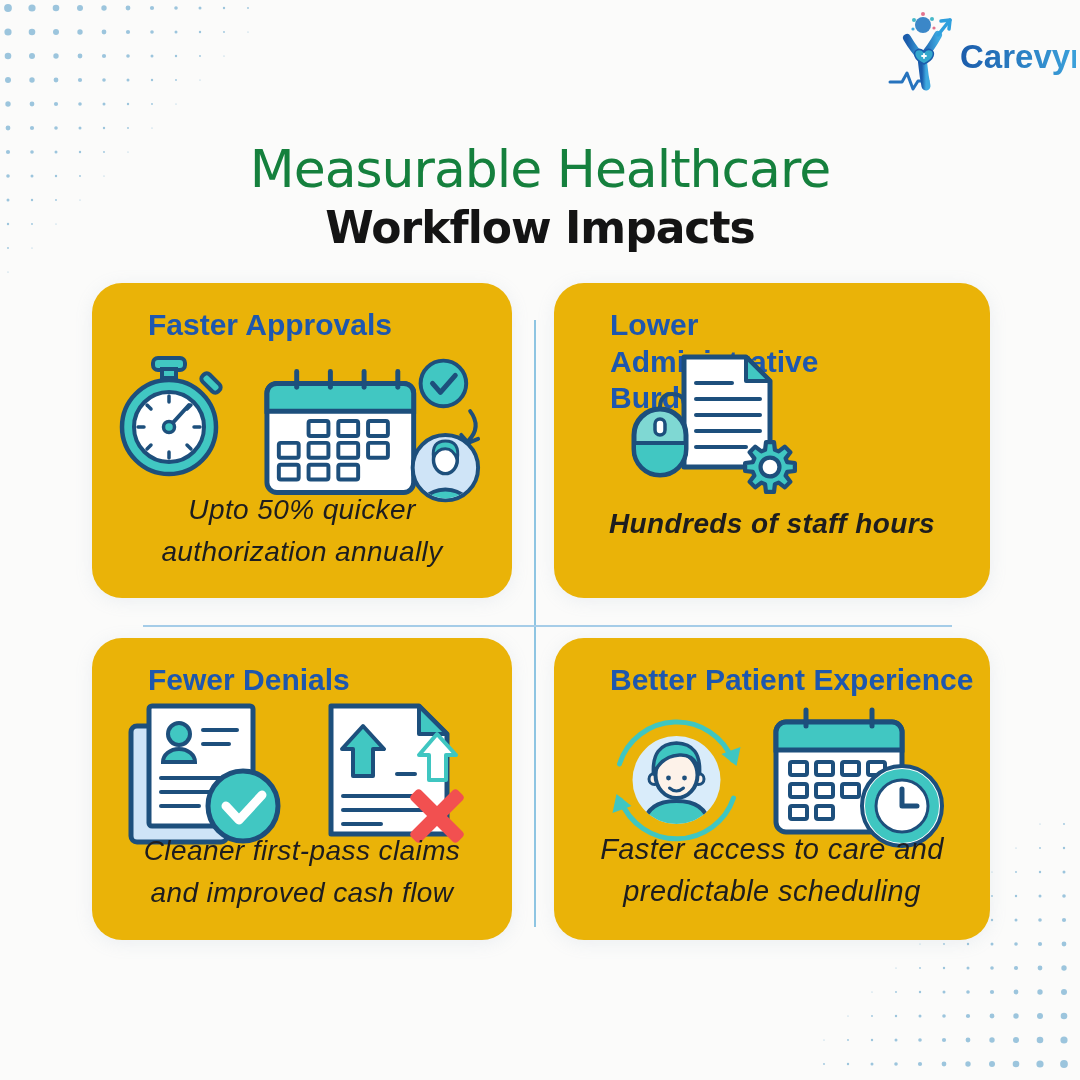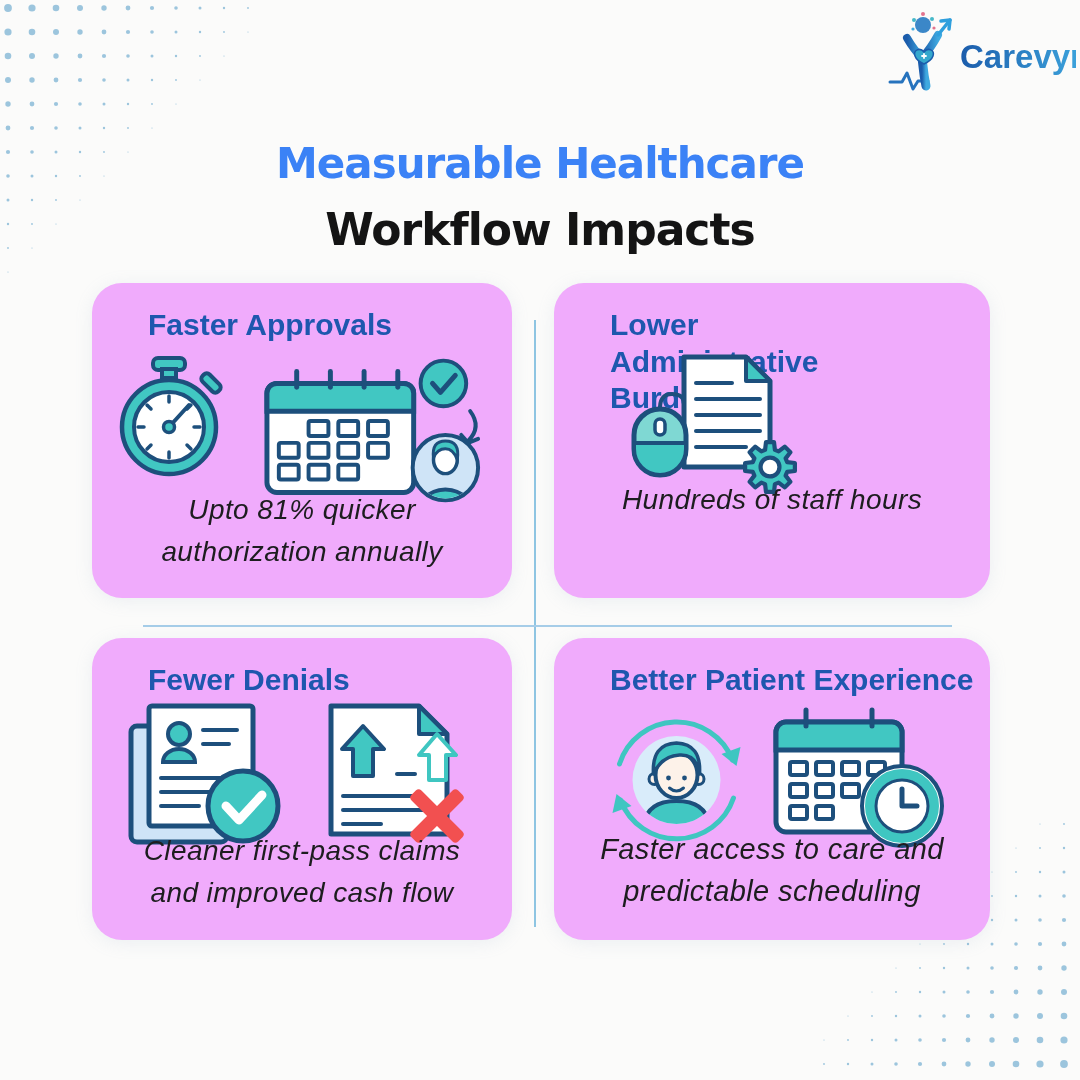--- a/index.html
+++ b/index.html
@@ -6,48 +6,48 @@
   .canvas{position:relative;width:1080px;height:1080px;background:#fbfbfa;overflow:hidden;
           font-family:"Liberation Sans",sans-serif;}
   
   .dots{position:absolute;fill:#9cc5dd;}
   .dots.tl{left:0;top:0;}
   .dots.br{right:-4px;bottom:-4px;}
   
   .logo{position:absolute;left:886px;top:8px;width:190px;height:92px;}
   
   .title{position:absolute;left:0;top:118px;width:1080px;text-align:center;}
-  .t1{display:block;font-family:"DejaVu Sans",sans-serif;font-weight:bold;font-size:42px;
-      letter-spacing:-1px;color:#3b82f6;}
+  .t1{display:block;font-family:"DejaVu Sans",sans-serif;font-weight:normal;font-size:52px;
+      letter-spacing:-1px;color:#15803d;}
   .t2{display:block;font-family:"DejaVu Sans",sans-serif;font-weight:bold;font-size:44px;
-      letter-spacing:-1px;color:#141414;margin-top:16px;}
+      letter-spacing:-1px;color:#141414;margin-top:3px;}
   
   .divider-v{position:absolute;left:534px;top:320px;width:2px;height:607px;background:#8ec5e2;}
   .divider-h{position:absolute;left:143px;top:625px;width:809px;height:2px;background:#a6cde8;}
   
-  .card{position:absolute;background:#f0abfc;border-radius:30px;
+  .card{position:absolute;background:#eab308;border-radius:30px;
         box-shadow:0 3px 18px rgba(140,165,190,0.14);}
   .q1{left:92px;top:283px;width:420px;height:315px;}
   .q2{left:554px;top:283px;width:436px;height:315px;}
   .q3{left:92px;top:638px;width:420px;height:302px;}
   .q4{left:554px;top:638px;width:436px;height:302px;}
   .card h2{margin:0;position:absolute;left:56px;top:24px;font-size:30px;font-weight:bold;
            color:#1e57ae;line-height:1.22;}
   .q2 h2{max-width:300px;}
   .q4 h2{white-space:nowrap;}
   .icons{position:absolute;left:0;width:100%;display:flex;justify-content:center;
          align-items:flex-start;}
   .q1 .icons{top:72px;gap:34px;}
   .q2 .icons{top:66px;padding-left:70px;justify-content:flex-start;}
   .q3 .icons{top:62px;gap:26px;}
   .q4 .icons{top:64px;gap:14px;}
   .caption{position:absolute;left:0;width:100%;margin:0;text-align:center;
            font-style:italic;font-size:28px;line-height:42px;letter-spacing:0.4px;color:#1d1d1f;}
   .q1 .caption{top:206px;}
-  .q2 .caption{top:196px;}
+  .q2 .caption{top:220px;font-weight:bold;}
   .q3 .caption{top:192px;}
   .q4 .caption{top:190px;font-size:29px;}
 </style>
 </head>
 <body>
 
 <div class="canvas">
 
   <svg id="dots-tl" class="dots tl" width="268" height="292">
       <circle cx="8" cy="8" r="3.90"></circle>
@@ -304,21 +304,21 @@
         <path d="M202,80 l7,8 l10,-4" fill="none" stroke="#1d4f7c" stroke-width="4" stroke-linecap="round" stroke-linejoin="round"></path>
         <circle cx="186" cy="113" r="33" fill="#cfe4f7" stroke="#1d4f7c" stroke-width="4"></circle>
         <g clip-path="url(#avclip)">
           <path d="M158,148 q28,-26 56,0 v6 h-56 z" fill="#41c7c2" stroke="#1d4f7c" stroke-width="4"></path>
         </g>
         <ellipse cx="186" cy="105" rx="12" ry="14" fill="#ffffff" stroke="#1d4f7c" stroke-width="3.5"></ellipse>
         <path d="M174,103 q-2,-17 12,-17 q15,0 12,19 q-4,-11 -12,-11 q-8,0 -12,9 z" fill="#41c7c2" stroke="#1d4f7c" stroke-width="3"></path>
       </svg>
     </div>
     <p class="caption">
-      <span>Upto 81% quicker</span><br>
+      <span>Upto 50% quicker</span><br>
       <span>authorization annually</span>
     </p>
   </section>
 
   <section class="card q2">
     <h2>Lower Administrative Burden</h2>
     <div class="icons">
       <svg width="186" height="150" viewBox="0 0 186 150">
         <path d="M36,62 q-1,-17 12,-17 q13,0 13,13" fill="none" stroke="#1d4f7c" stroke-width="4" stroke-linecap="round"></path>
         <path d="M60,8 h62 l24,24 v86 h-86 z" fill="#ffffff" stroke="#1d4f7c" stroke-width="5" stroke-linejoin="round"></path>

